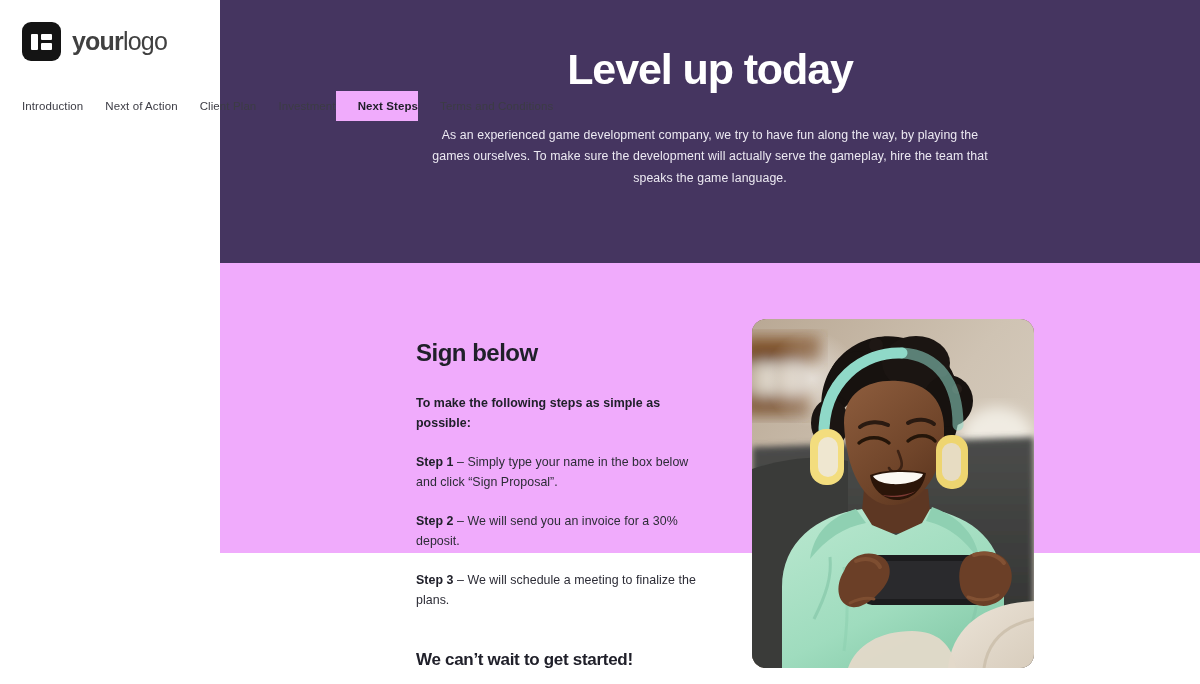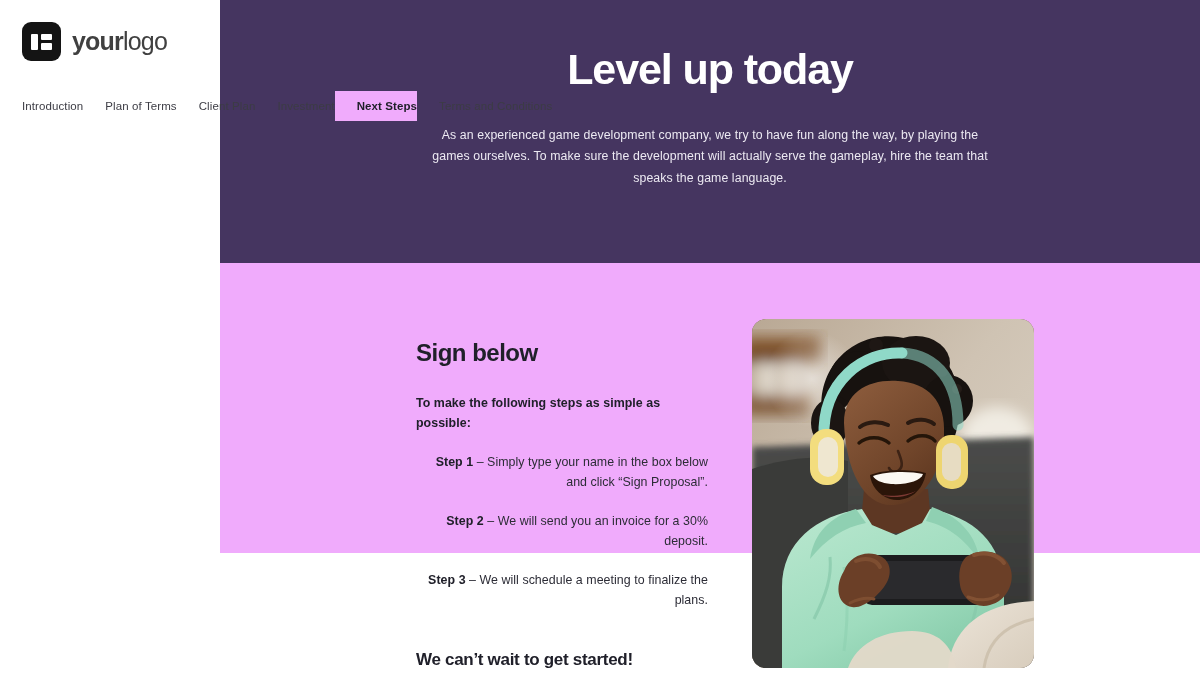--- a/index.html
+++ b/index.html
@@ -168,21 +168,20 @@
     line-height: 1.62;
     letter-spacing: 0.05px;
   }
 
   .step {
     margin-top: 19px;
     font-size: 12.4px;
     color: #2c2c36;
     line-height: 1.62;
     letter-spacing: 0.05px;
-    text-align: right;
   }
   .step .lbl { font-weight: 700; color: #20202a; }
 
   .closing {
     margin-top: 38px;
     font-size: 17px;
     font-weight: 700;
     color: #20202a;
     letter-spacing: -0.3px;
     line-height: 1.25;
@@ -215,21 +214,21 @@
           </div>
       </div>
     </div>
     <div class="logo-text">
       <span class="lt-bold">your</span><span class="lt-light">logo</span>
     </div>
   </div>
 
   <nav class="nav">
     <div class="nav-item">Introduction</div>
-    <div class="nav-item">Plan of Terms</div>
+    <div class="nav-item">Next of Action</div>
     <div class="nav-item">Client Plan</div>
     <div class="nav-item">Investment</div>
     <div class="nav-item active">Next Steps</div>
     <div class="nav-item">Terms and Conditions</div>
   </nav>
 
 </aside>
 
 <div class="pane">
 

